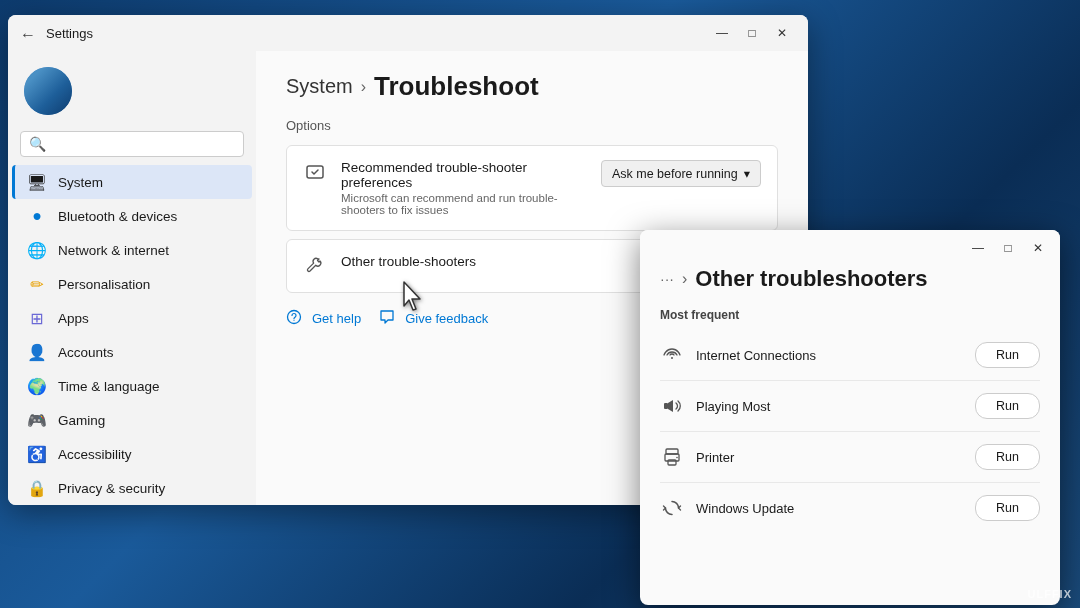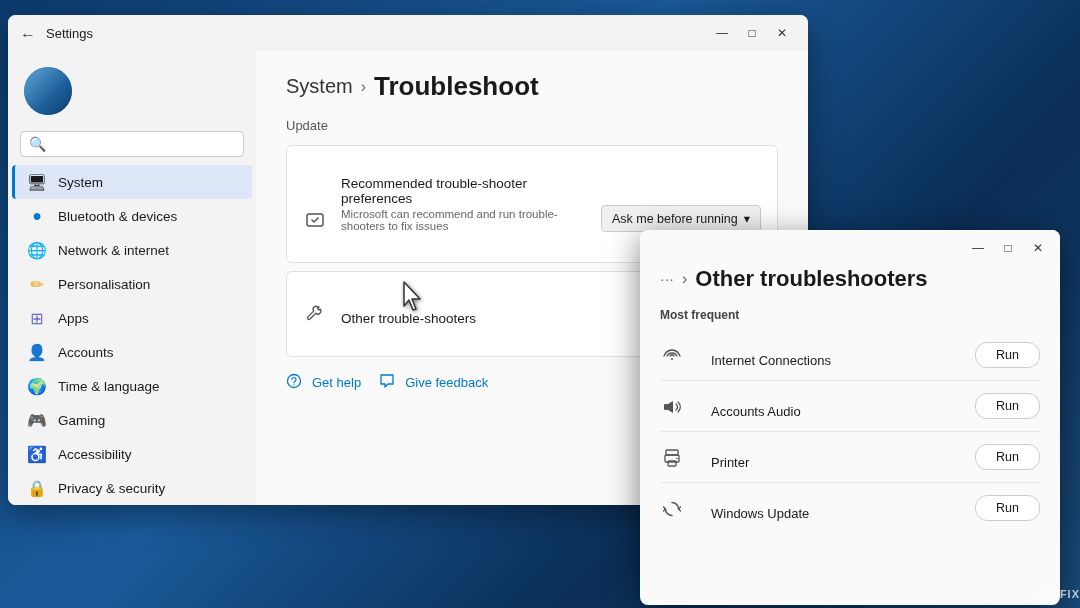--- a/index.html
+++ b/index.html
@@ -183,24 +183,24 @@
     .options-label {
       font-size: 13px;
       color: #555;
       margin-bottom: 12px;
     }
 
     .option-card {
       background: white;
       border: 1px solid #e0e0e0;
       border-radius: 6px;
-      padding: 30px 16px;
+      padding: 14px 16px;
       margin-bottom: 8px;
       display: flex;
-      align-items: flex-end;
+      align-items: flex-start;
       gap: 14px;
       cursor: pointer;
     }
     .option-icon {
       width: 24px;
       height: 24px;
       display: flex;
       align-items: center;
       justify-content: center;
       color: #555;
@@ -304,22 +304,22 @@
       color: #1a1a1a;
     }
     .section-label {
       font-size: 12px;
       font-weight: 600;
       color: #444;
       margin-bottom: 8px;
     }
     .troubleshooter-item {
       display: flex;
-      align-items: flex-end;
-      gap: 27px;
+      align-items: center;
+      gap: 12px;
       padding: 12px 0;
       border-bottom: 1px solid #e8e8e8;
     }
     .troubleshooter-item:last-child { border-bottom: none; }
     .item-icon {
       width: 24px;
       height: 24px;
       display: flex;
       align-items: center;
       justify-content: center;
@@ -351,21 +351,21 @@
       left: 400px;
     }
     .cursor svg {
       filter: drop-shadow(1px 1px 2px rgba(0,0,0,0.5));
     }
 
     
     .watermark {
       position: absolute;
       bottom: 8px;
-      right: 0;
+      right: 8px;
       font-size: 11px;
       color: rgba(255,255,255,0.7);
       font-weight: 600;
       letter-spacing: 1px;
     }
   </style>
 </head>
 <body>
 
 <div class="desktop">
@@ -439,21 +439,21 @@
         </div>
       </div>
 
       <div class="main-content">
         <div class="breadcrumb">
           <span class="breadcrumb-system">System</span>
           <span class="breadcrumb-arrow">›</span>
           <span class="breadcrumb-current">Troubleshoot</span>
         </div>
 
-        <div class="options-label">Update</div>
+        <div class="options-label">Options</div>
 
         <div class="option-card">
           <div class="option-icon">
             <svg width="20" height="20" viewBox="0 0 20 20" fill="none">
               <rect x="2" y="4" width="16" height="12" rx="2" stroke="#555" stroke-width="1.5" fill="none"></rect>
               <path d="M7 10l2 2 4-4" stroke="#555" stroke-width="1.5" stroke-linecap="round"></path>
             </svg>
           </div>
           <div class="option-text">
             <div class="option-title">Recommended trouble-shooter preferences</div>
@@ -535,21 +535,21 @@
 
       <div class="troubleshooter-item">
         <div class="item-icon">
           <svg width="20" height="20" viewBox="0 0 20 20" fill="none">
             <rect x="2" y="7" width="4" height="6" rx="1" fill="#555"></rect>
             <path d="M6 7l5-3v12l-5-3" fill="#555"></path>
             <path d="M14 7c1 .8 1.5 1.8 1.5 3s-.5 2.2-1.5 3" stroke="#555" stroke-width="1.3" stroke-linecap="round" fill="none"></path>
             <path d="M16 5c1.5 1.3 2.3 3 2.3 5s-.8 3.7-2.3 5" stroke="#555" stroke-width="1.3" stroke-linecap="round" fill="none"></path>
           </svg>
         </div>
-        <span class="item-name">Accounts Audio</span>
+        <span class="item-name">Playing Most</span>
         <button class="run-btn">Run</button>
       </div>
 
       <div class="troubleshooter-item">
         <div class="item-icon">
           <svg width="20" height="20" viewBox="0 0 20 20" fill="none">
             <rect x="4" y="2" width="12" height="5" rx="1" fill="none" stroke="#555" stroke-width="1.3"></rect>
             <rect x="3" y="7" width="14" height="7" rx="1" fill="none" stroke="#555" stroke-width="1.3"></rect>
             <rect x="6" y="13" width="8" height="5" rx="1" fill="none" stroke="#555" stroke-width="1.3"></rect>
             <circle cx="15" cy="10.5" r="0.8" fill="#555"></circle>

